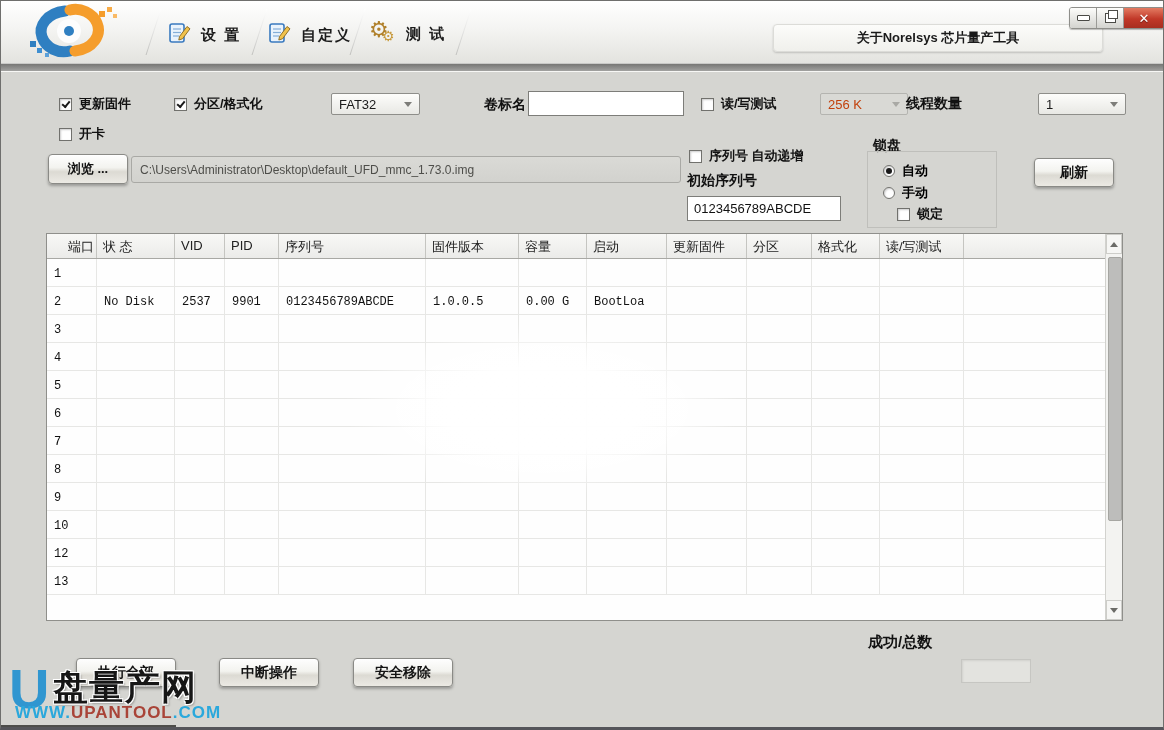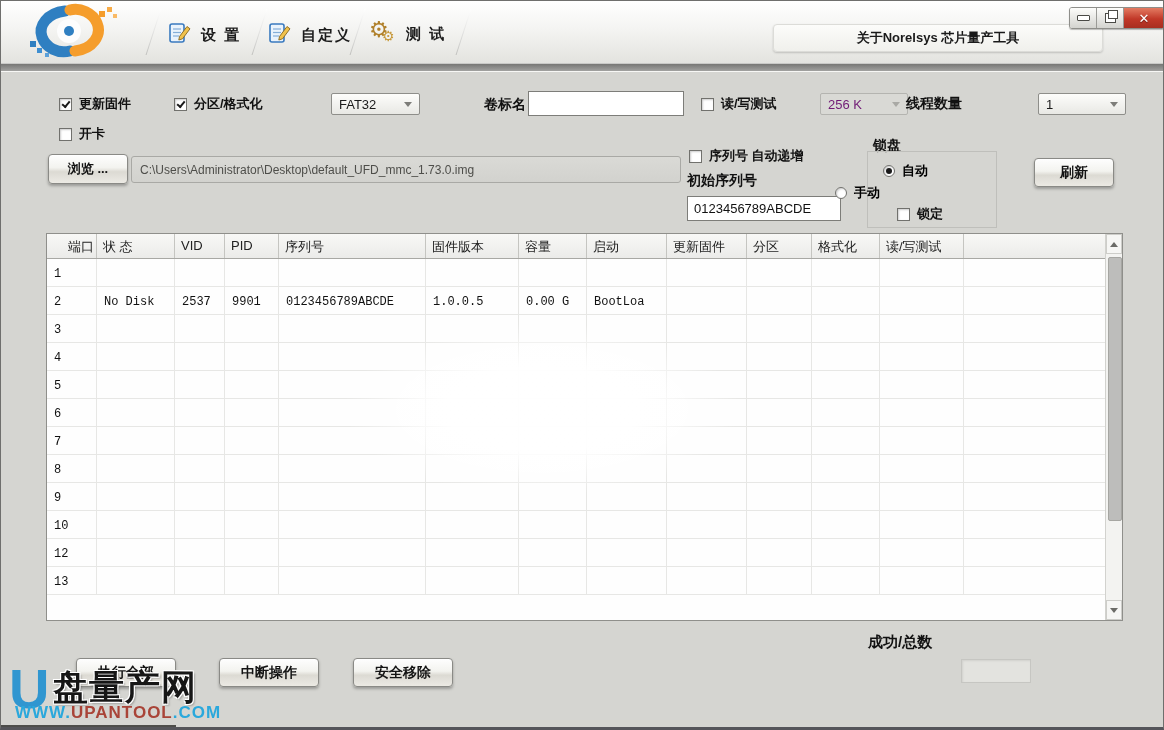--- a/index.html
+++ b/index.html
@@ -47,21 +47,21 @@
   .radio{position:relative;width:12px;height:12px;border-radius:50%;background:#fff;border:1px solid #71716d;
     box-sizing:border-box;box-shadow:inset 1px 1px 2px rgba(0,0,0,.2);}
   .radio.on::after{content:"";position:absolute;left:2px;top:2px;width:6px;height:6px;border-radius:50%;background:#1a1a1a;}
   .rb{position:absolute;display:flex;align-items:center;gap:7px;cursor:pointer;}
 
   .select{position:absolute;height:22px;box-sizing:border-box;background:linear-gradient(#fdfdfb,#e8e8e4);
     border:1px solid #8e8e8a;display:flex;align-items:center;padding-left:7px;font-size:13px;color:#1a1a1a;
     cursor:pointer;border-radius:2px;margin-left:24px;}
   .select .chev{position:absolute;right:7px;top:8px;width:0;height:0;
     border-left:4px solid transparent;border-right:4px solid transparent;border-top:5px solid #7d7d79;}
-  .select.disabled{background:#d9d9d5;color:#701a75;border-color:#b4b4b0;}
+  .select.disabled{background:#d9d9d5;color:#c2410c;border-color:#b4b4b0;}
   .select.disabled .chev{border-top-color:#a9a9a5;}
 
   .tinput{position:absolute;height:25px;box-sizing:border-box;background:#fff;border:1px solid #7d7d79;
     font:13px "Liberation Sans","DejaVu Sans",sans-serif;padding:0 6px;color:#111;outline:none;}
   .pathbox{position:absolute;left:130px;top:155px;width:550px;height:27px;box-sizing:border-box;
     background:linear-gradient(#dadad6,#d2d2ce);border:1px solid #a9a9a5;border-radius:3px;
     display:flex;align-items:center;padding:0 8px;font-size:12px;color:#4e4e4a;white-space:nowrap;overflow:hidden;}
 
   .btn{position:absolute;box-sizing:border-box;border:1px solid #8a8a86;border-radius:4px;cursor:pointer;
     background:linear-gradient(#fefefe,#f3f3ef 45%,#dcdad3 60%,#eceae4);
@@ -237,21 +237,21 @@
 
   <div class="lbl" style="left:686px;top:171px;font-size:14px">初始序列号</div>
   <input class="tinput" style="left: 686px; top: 195px; width: 154px;" value="0123456789ABCDE">
 
   <div class="lbl" style="left:872px;top:136px;font-size:14px">锁盘</div>
   <div class="lockbox"></div>
   <label class="rb" style="left:882px;top:161px">
     <span class="radio on"></span>
     <span class="cl" style="font-size:13px;font-weight:bold">自动</span>
   </label>
-  <label class="rb" style="left:834px;top:183px">
+  <label class="rb" style="left:882px;top:183px">
     <span class="radio"></span>
     <span class="cl" style="font-size:13px;font-weight:bold">手动</span>
   </label>
   <label class="cb" style="left:896px;top:204px">
     <span class="cbox"></span>
     <span class="cl">锁定</span>
   </label>
 
   <div class="btn" style="left:1033px;top:157px;width:80px;height:29px">
     <span>刷新</span>

